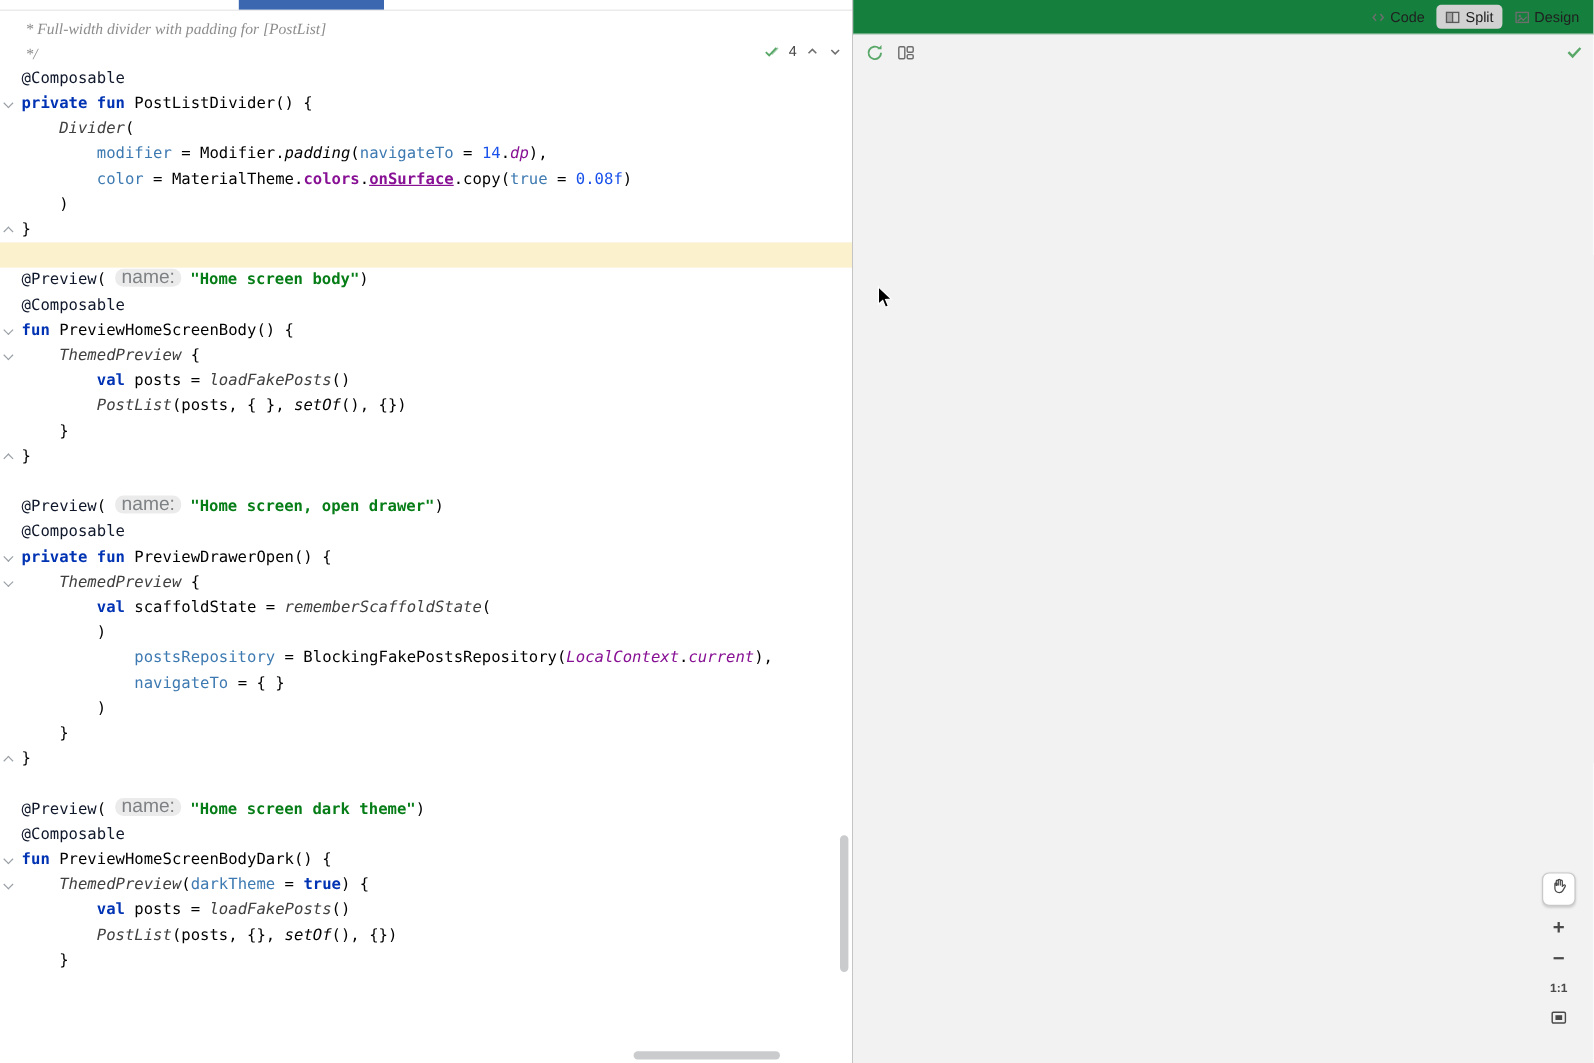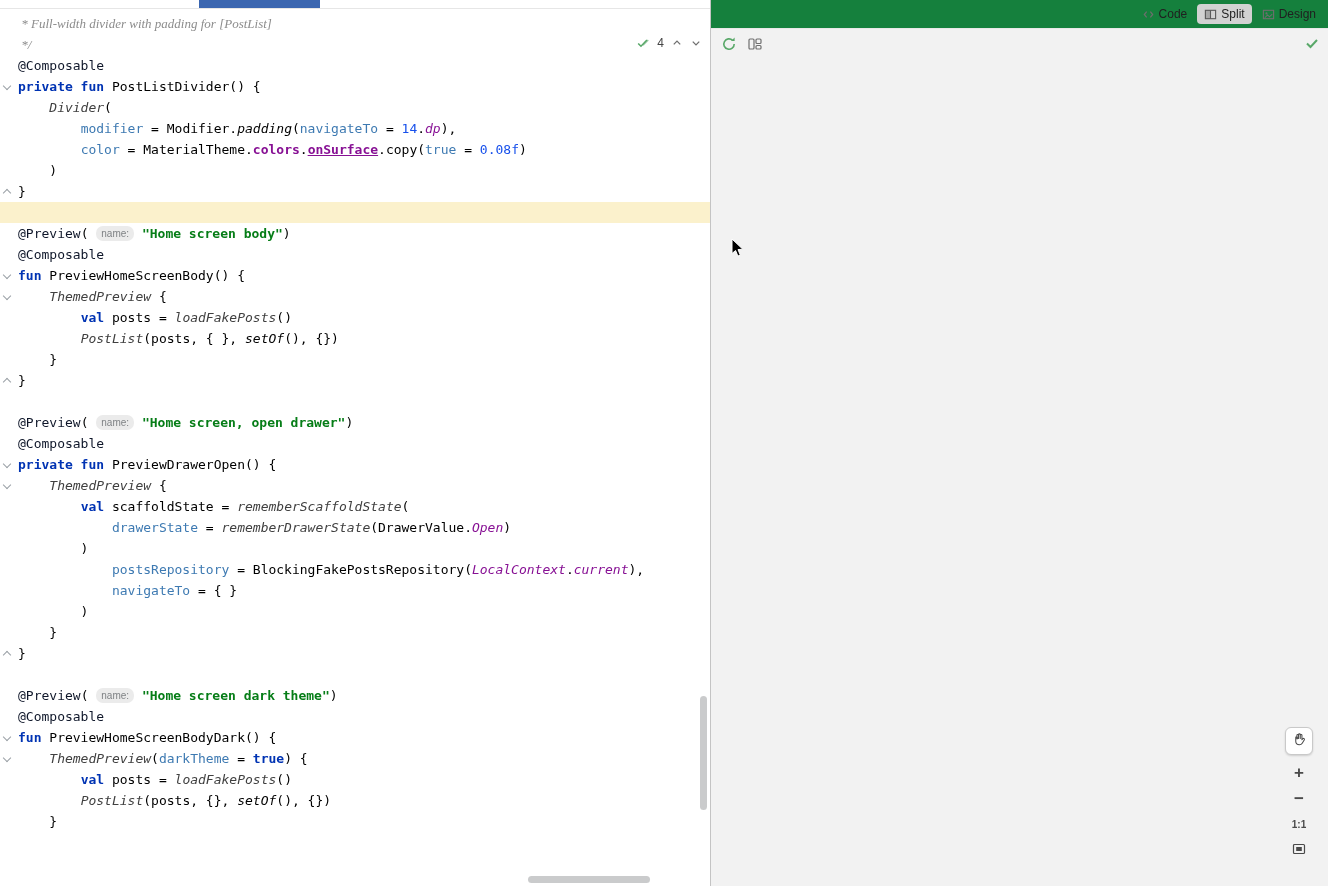--- a/index.html
+++ b/index.html
@@ -24,21 +24,21 @@
   .tk-s{color:#067D17;font-weight:bold;}
   .tk-n{color:#1750EB;}
   .tk-pi{color:#871094;font-style:italic;}
   .tk-pb{color:#871094;font-weight:bold;}
   .tk-pu{color:#871094;font-weight:bold;text-decoration:underline;}
   .tk-g{color:#3E7AB2;}
   .tk-f{color:#404040;font-style:italic;}
   .tk-i{color:#000;font-style:italic;margin-top:20px;}
   .tk-t{color:#000;}
   .tk-h{display:inline-block;background:#EBEBEB;color:#7F8285;border-radius:7px;padding:0 5px;
-        font-size:10px;line-height:15px;vertical-align:1px;font-family:"Liberation Sans",sans-serif;}
+        font-size:16px;line-height:15px;vertical-align:1px;font-family:"Liberation Sans",sans-serif;}
   #inspection{position:absolute;top:36px;right:8px;display:flex;align-items:center;gap:7px;
               font-size:12px;color:#454545;}
   #inspection svg{display:block;}
   #editor-vscroll{position:absolute;left:700px;top:696px;width:7px;height:114px;background:#9EA0A3;opacity:.55;border-radius:4px;}
   #editor-hscroll{position:absolute;left:528px;top:876px;width:122px;height:7px;background:#9EA0A3;opacity:.55;border-radius:4px;}
   #pane-divider{position:absolute;left:710px;top:0;width:1px;height:886px;background:#C4C4C4;}
 
   
   #preview-pane{position:absolute;left:711px;top:0;width:617px;height:886px;background:#F2F2F2;}
   #mode-bar{height:28px;background:#15803d;border-bottom:1px solid #E8E8E8;display:flex;
@@ -86,21 +86,20 @@
       <div class="code-line"><span class="tk-t">        </span><span class="tk-k">val </span><span class="tk-t">posts = </span><span class="tk-f">loadFakePosts</span><span class="tk-t">()</span></div>
       <div class="code-line"><span class="tk-t">        </span><span class="tk-f">PostList</span><span class="tk-t">(posts, { }, </span><span class="tk-i">setOf</span><span class="tk-t">(), {})</span></div>
       <div class="code-line"><span class="tk-t">    }</span></div>
       <div class="code-line"><span class="fold up"></span><span class="tk-t">}</span></div>
       <div class="code-line"></div>
       <div class="code-line"><span class="tk-a">@Preview</span><span class="tk-t">( </span><span class="tk-h">name:</span><span class="tk-t"> </span><span class="tk-s">"Home screen, open drawer"</span><span class="tk-t">)</span></div>
       <div class="code-line"><span class="tk-a">@Composable</span></div>
       <div class="code-line"><span class="fold down"></span><span class="tk-k">private fun </span><span class="tk-t">PreviewDrawerOpen() {</span></div>
       <div class="code-line"><span class="fold down"></span><span class="tk-t">    </span><span class="tk-f">ThemedPreview</span><span class="tk-t"> {</span></div>
       <div class="code-line"><span class="tk-t">        </span><span class="tk-k">val </span><span class="tk-t">scaffoldState = </span><span class="tk-f">rememberScaffoldState</span><span class="tk-t">(</span></div>
-      <div class="code-line"><span class="tk-t">            </span><span class="tk-g">drawerState</span><span class="tk-t"> = </span><span class="tk-f">rememberDrawerState</span><span class="tk-t">(DrawerValue.</span><span class="tk-pi">Open</span><span class="tk-t">)</span></div>
       <div class="code-line"><span class="tk-t">        )</span></div>
       <div class="code-line"><span class="tk-t">            </span><span class="tk-g">postsRepository</span><span class="tk-t"> = BlockingFakePostsRepository(</span><span class="tk-pi">LocalContext</span><span class="tk-t">.</span><span class="tk-pi">current</span><span class="tk-t">),</span></div>
       <div class="code-line"><span class="tk-t">            </span><span class="tk-g">navigateTo</span><span class="tk-t"> = { }</span></div>
       <div class="code-line"><span class="tk-t">        )</span></div>
       <div class="code-line"><span class="tk-t">    }</span></div>
       <div class="code-line"><span class="fold up"></span><span class="tk-t">}</span></div>
       <div class="code-line"></div>
       <div class="code-line"><span class="tk-a">@Preview</span><span class="tk-t">( </span><span class="tk-h">name:</span><span class="tk-t"> </span><span class="tk-s">"Home screen dark theme"</span><span class="tk-t">)</span></div>
       <div class="code-line"><span class="tk-a">@Composable</span></div>
       <div class="code-line"><span class="fold down"></span><span class="tk-k">fun </span><span class="tk-t">PreviewHomeScreenBodyDark() {</span></div>

